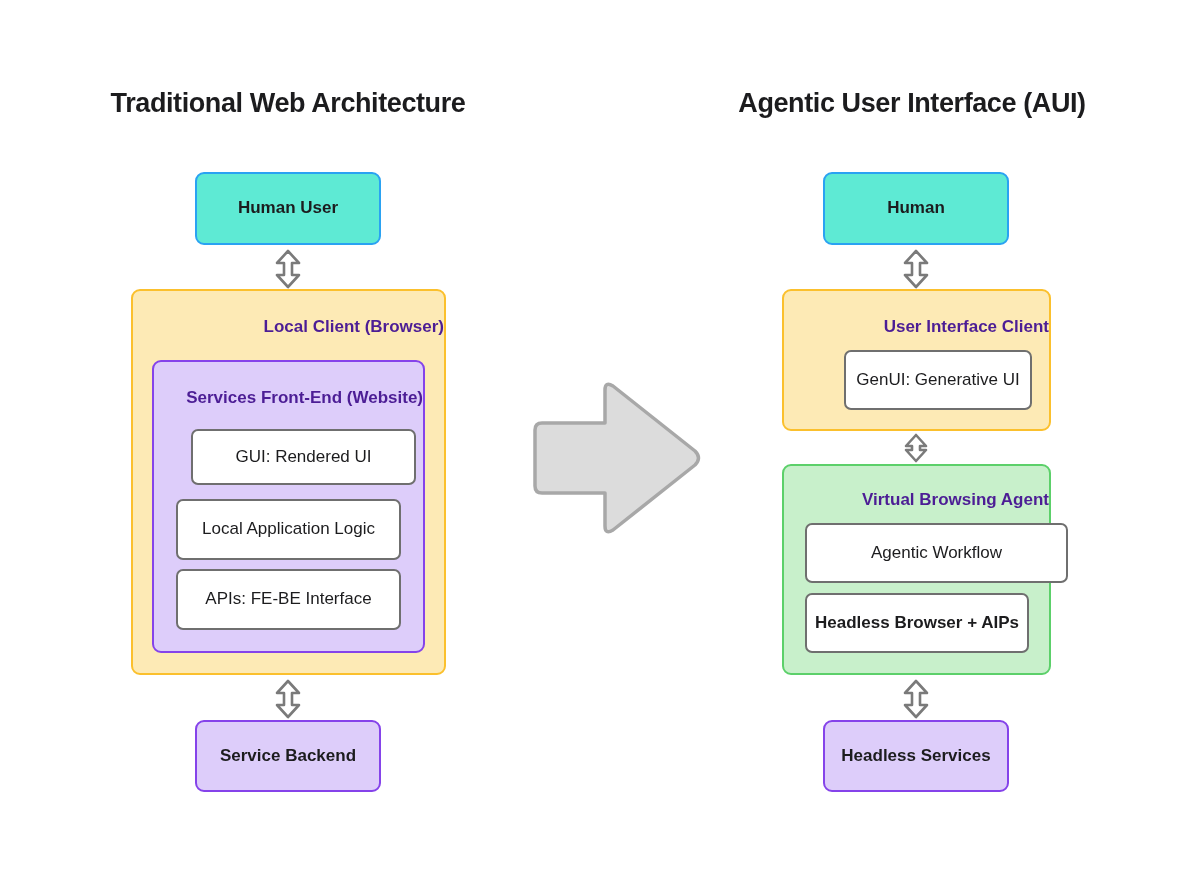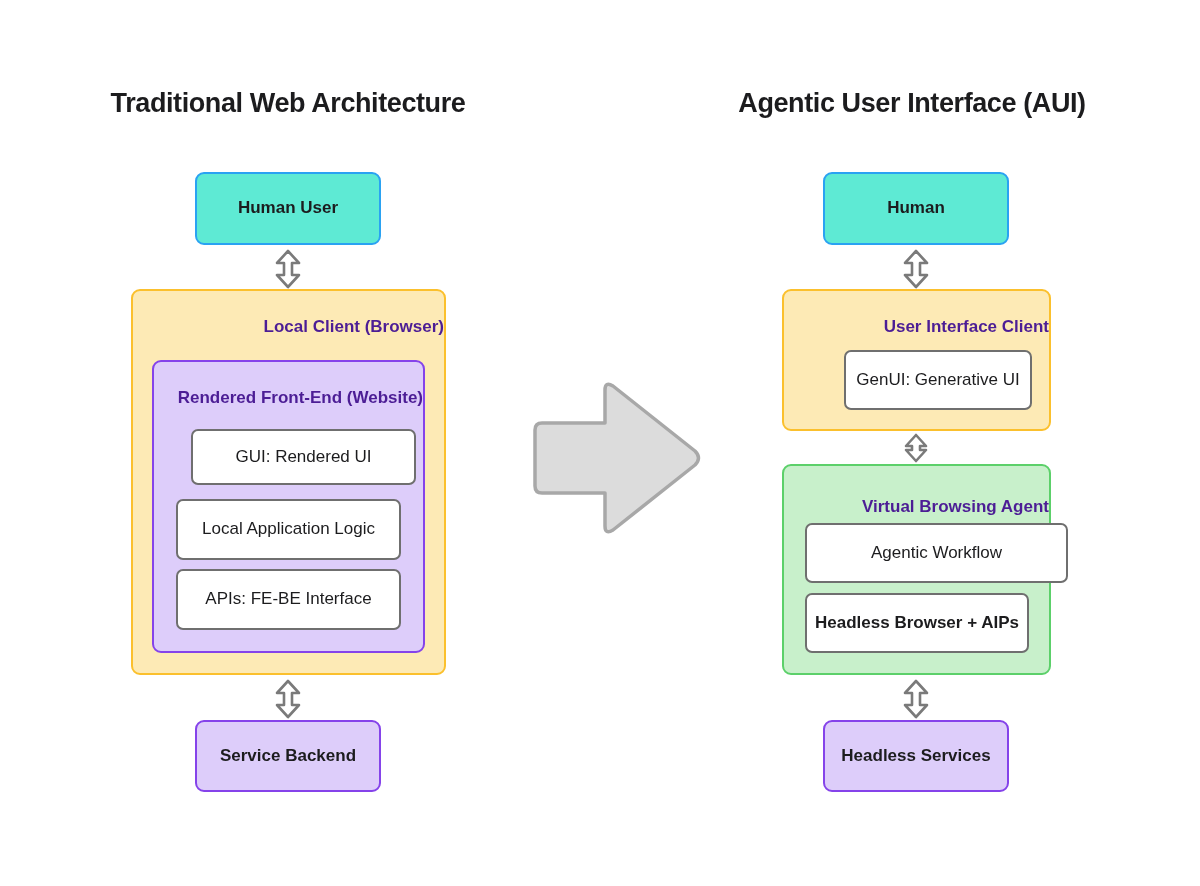--- a/index.html
+++ b/index.html
@@ -124,21 +124,21 @@
     <svg width="36" height="42" viewBox="0 0 36 42">
       <path d="M18 3 L29 15 L22 15 L22 27 L29 27 L18 39 L7 27 L14 27 L14 15 L7 15 Z" fill="#ffffff" stroke="#7a7a7a" stroke-width="2.6" stroke-linejoin="round"></path>
     </svg>
   </div>
 
   <div class="node node-amber" style="left:131px; top:289px; width:315px; height:386px;">
     <div class="container-label" style="top:26px;">Local Client (Browser)</div>
   </div>
 
   <div class="node node-purple" style="left:152px; top:360px; width:273px; height:293px;">
-    <div class="container-label" style="top:26px;">Rendered Front-End (Website)</div>
+    <div class="container-label" style="top:26px;">Services Front-End (Website)</div>
   </div>
 
   <div class="node node-white" style="left:191px; top:429px; width:225px; height:56px;">GUI: Rendered UI</div>
 
   <div class="node node-white" style="left:176px; top:499px; width:225px; height:61px;">Local Application Logic</div>
 
   <div class="node node-white" style="left:176px; top:569px; width:225px; height:61px;">APIs: FE-BE Interface</div>
 
   <div class="connector" style="left:270px; top:678px; width:36px; height:42px;">
     <svg width="36" height="42" viewBox="0 0 36 42">
@@ -168,21 +168,21 @@
 
   <div class="node node-white" style="left:805px; top:350px; width:188px; height:60px;margin-left:39px;">GenUI: Generative UI</div>
 
   <div class="connector" style="left:901px; top:433px; width:30px; height:30px;">
     <svg width="30" height="30" viewBox="0 0 30 30">
       <path d="M15 2 L25 13 L19 13 L19 17 L25 17 L15 28 L5 17 L11 17 L11 13 L5 13 Z" fill="#ffffff" stroke="#7a7a7a" stroke-width="2.6" stroke-linejoin="round"></path>
     </svg>
   </div>
 
   <div class="node node-green" style="left:782px; top:464px; width:269px; height:211px;">
-    <div class="container-label" style="top:24px;margin-top:7px;">Virtual Browsing Agent</div>
+    <div class="container-label" style="top:24px;">Virtual Browsing Agent</div>
   </div>
 
   <div class="node node-white" style="left:805px; top:523px; width:263px; height:60px;">Agentic Workflow</div>
 
   <div class="node node-white" style="left:805px; top:593px; width:224px; height:60px;font-weight:bold;">Headless Browser + AIPs</div>
 
   <div class="connector" style="left:898px; top:678px; width:36px; height:42px;">
     <svg width="36" height="42" viewBox="0 0 36 42">
       <path d="M18 3 L29 15 L22 15 L22 27 L29 27 L18 39 L7 27 L14 27 L14 15 L7 15 Z" fill="#ffffff" stroke="#7a7a7a" stroke-width="2.6" stroke-linejoin="round"></path>
     </svg>

